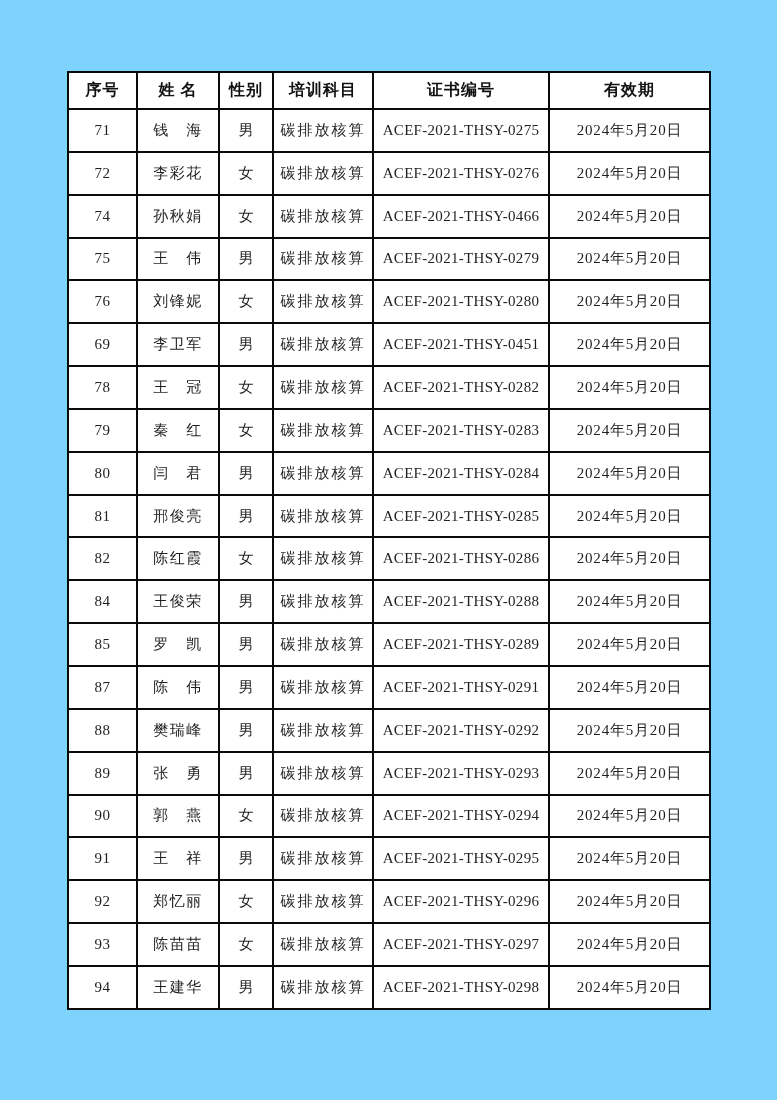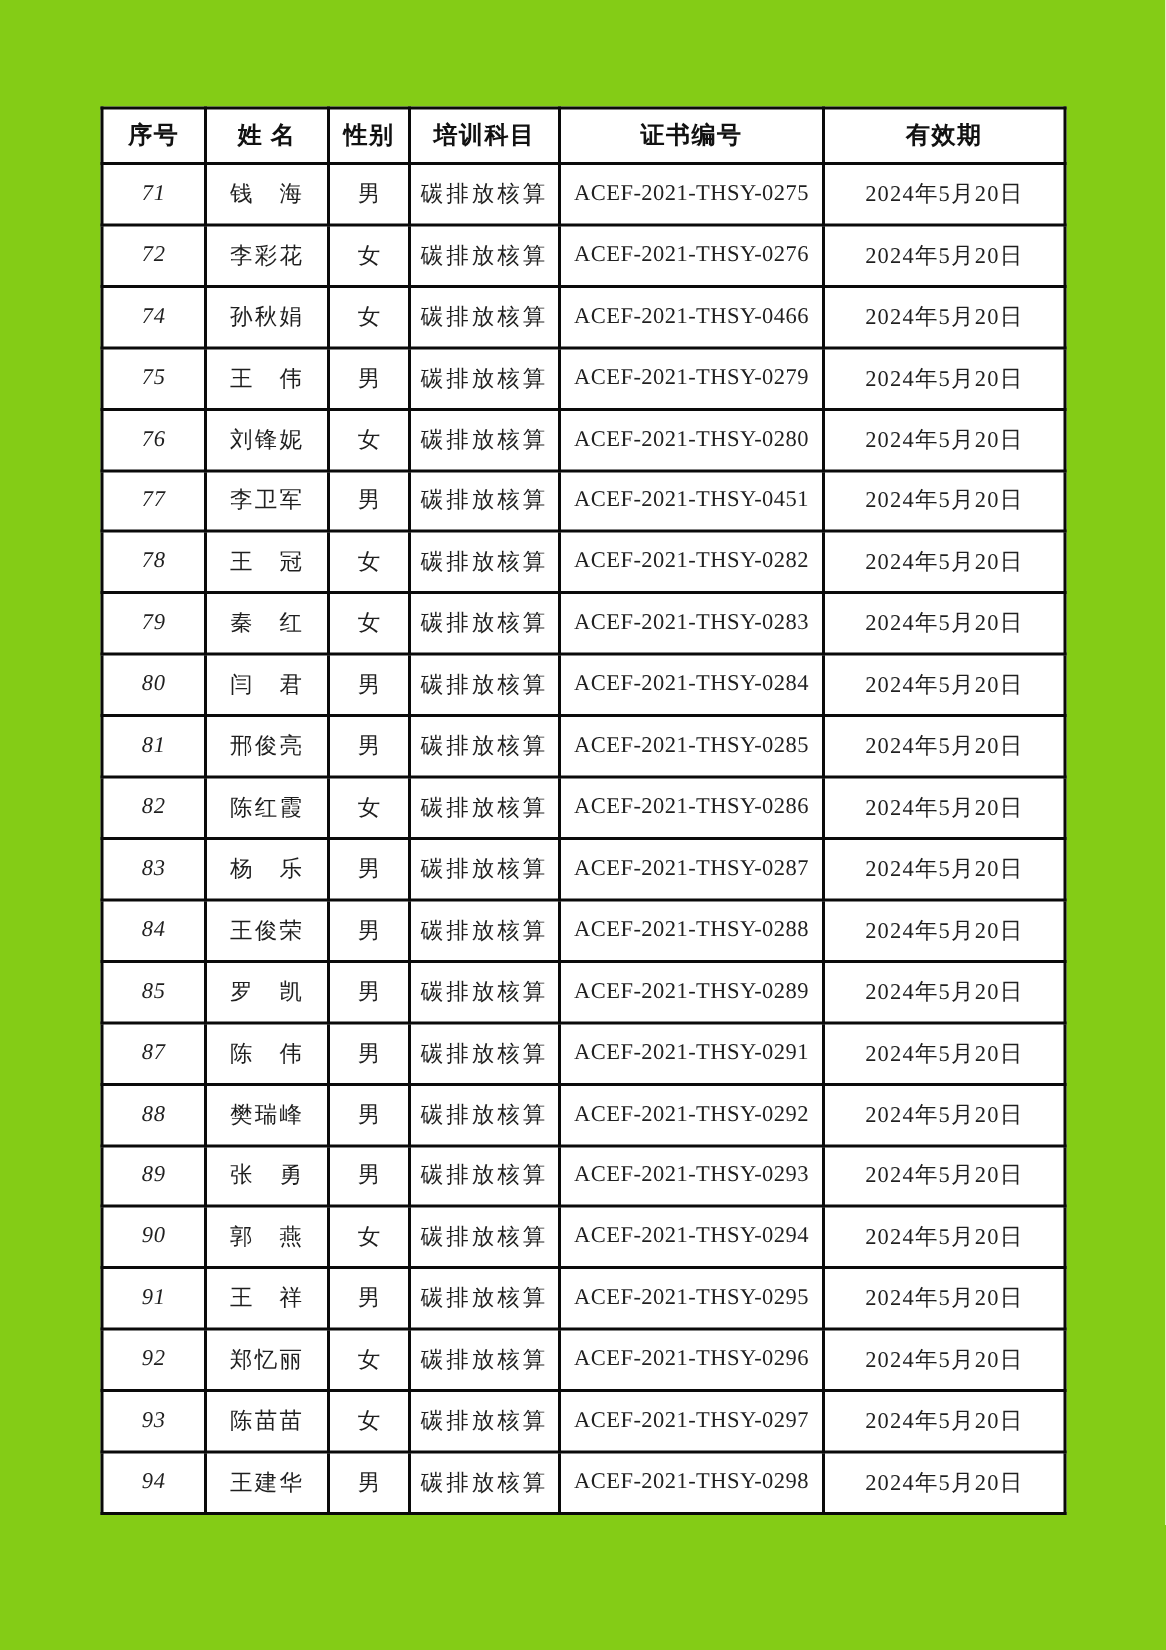--- a/index.html
+++ b/index.html
@@ -10,21 +10,21 @@
     width: 777px;
     height: 1100px;
     background: #ffffff;
     position: relative;
     font-family: "Liberation Serif", "DejaVu Serif", serif;
     color: #1f1f1f;
   }
   .page {
     position: absolute;
     inset: 0;
-    background: #84cc16;
+    background: #7dd3fc;
   }
   .table-wrap {
     position: absolute;
     left: 67px;
     top: 71px;
   }
   table.cert-table {
     border-collapse: collapse;
     table-layout: fixed;
     width: 642px;
@@ -48,21 +48,20 @@
     font-size: 16px;
     letter-spacing: 1px;
     color: #111111;
   }
   table.cert-table td {
     font-size: 15px;
   }
   td.cell-no {
     font-size: 15px;
     letter-spacing: 0.5px;
-    font-style: italic;
   }
   td.cell-name {
     letter-spacing: 1.5px;
     margin-left: 12px;
   }
   td.cell-gender {
     letter-spacing: 0;
   }
   td.cell-subject {
     letter-spacing: 2px;
@@ -141,21 +140,21 @@
           </tr>
           <tr>
             <td class="cell-no">76</td>
             <td class="cell-name">刘锋妮</td>
             <td class="cell-gender">女</td>
             <td class="cell-subject">碳排放核算</td>
             <td class="cell-cert">ACEF-2021-THSY-0280</td>
             <td class="cell-validity">2024年5月20日</td>
           </tr>
           <tr>
-            <td class="cell-no">77</td>
+            <td class="cell-no">69</td>
             <td class="cell-name">李卫军</td>
             <td class="cell-gender">男</td>
             <td class="cell-subject">碳排放核算</td>
             <td class="cell-cert">ACEF-2021-THSY-0451</td>
             <td class="cell-validity">2024年5月20日</td>
           </tr>
           <tr>
             <td class="cell-no">78</td>
             <td class="cell-name">王　冠</td>
             <td class="cell-gender">女</td>
@@ -186,28 +185,20 @@
             <td class="cell-subject">碳排放核算</td>
             <td class="cell-cert">ACEF-2021-THSY-0285</td>
             <td class="cell-validity">2024年5月20日</td>
           </tr>
           <tr>
             <td class="cell-no">82</td>
             <td class="cell-name">陈红霞</td>
             <td class="cell-gender">女</td>
             <td class="cell-subject">碳排放核算</td>
             <td class="cell-cert">ACEF-2021-THSY-0286</td>
-            <td class="cell-validity">2024年5月20日</td>
-          </tr>
-          <tr>
-            <td class="cell-no">83</td>
-            <td class="cell-name">杨　乐</td>
-            <td class="cell-gender">男</td>
-            <td class="cell-subject">碳排放核算</td>
-            <td class="cell-cert">ACEF-2021-THSY-0287</td>
             <td class="cell-validity">2024年5月20日</td>
           </tr>
           <tr>
             <td class="cell-no">84</td>
             <td class="cell-name">王俊荣</td>
             <td class="cell-gender">男</td>
             <td class="cell-subject">碳排放核算</td>
             <td class="cell-cert">ACEF-2021-THSY-0288</td>
             <td class="cell-validity">2024年5月20日</td>
           </tr>

